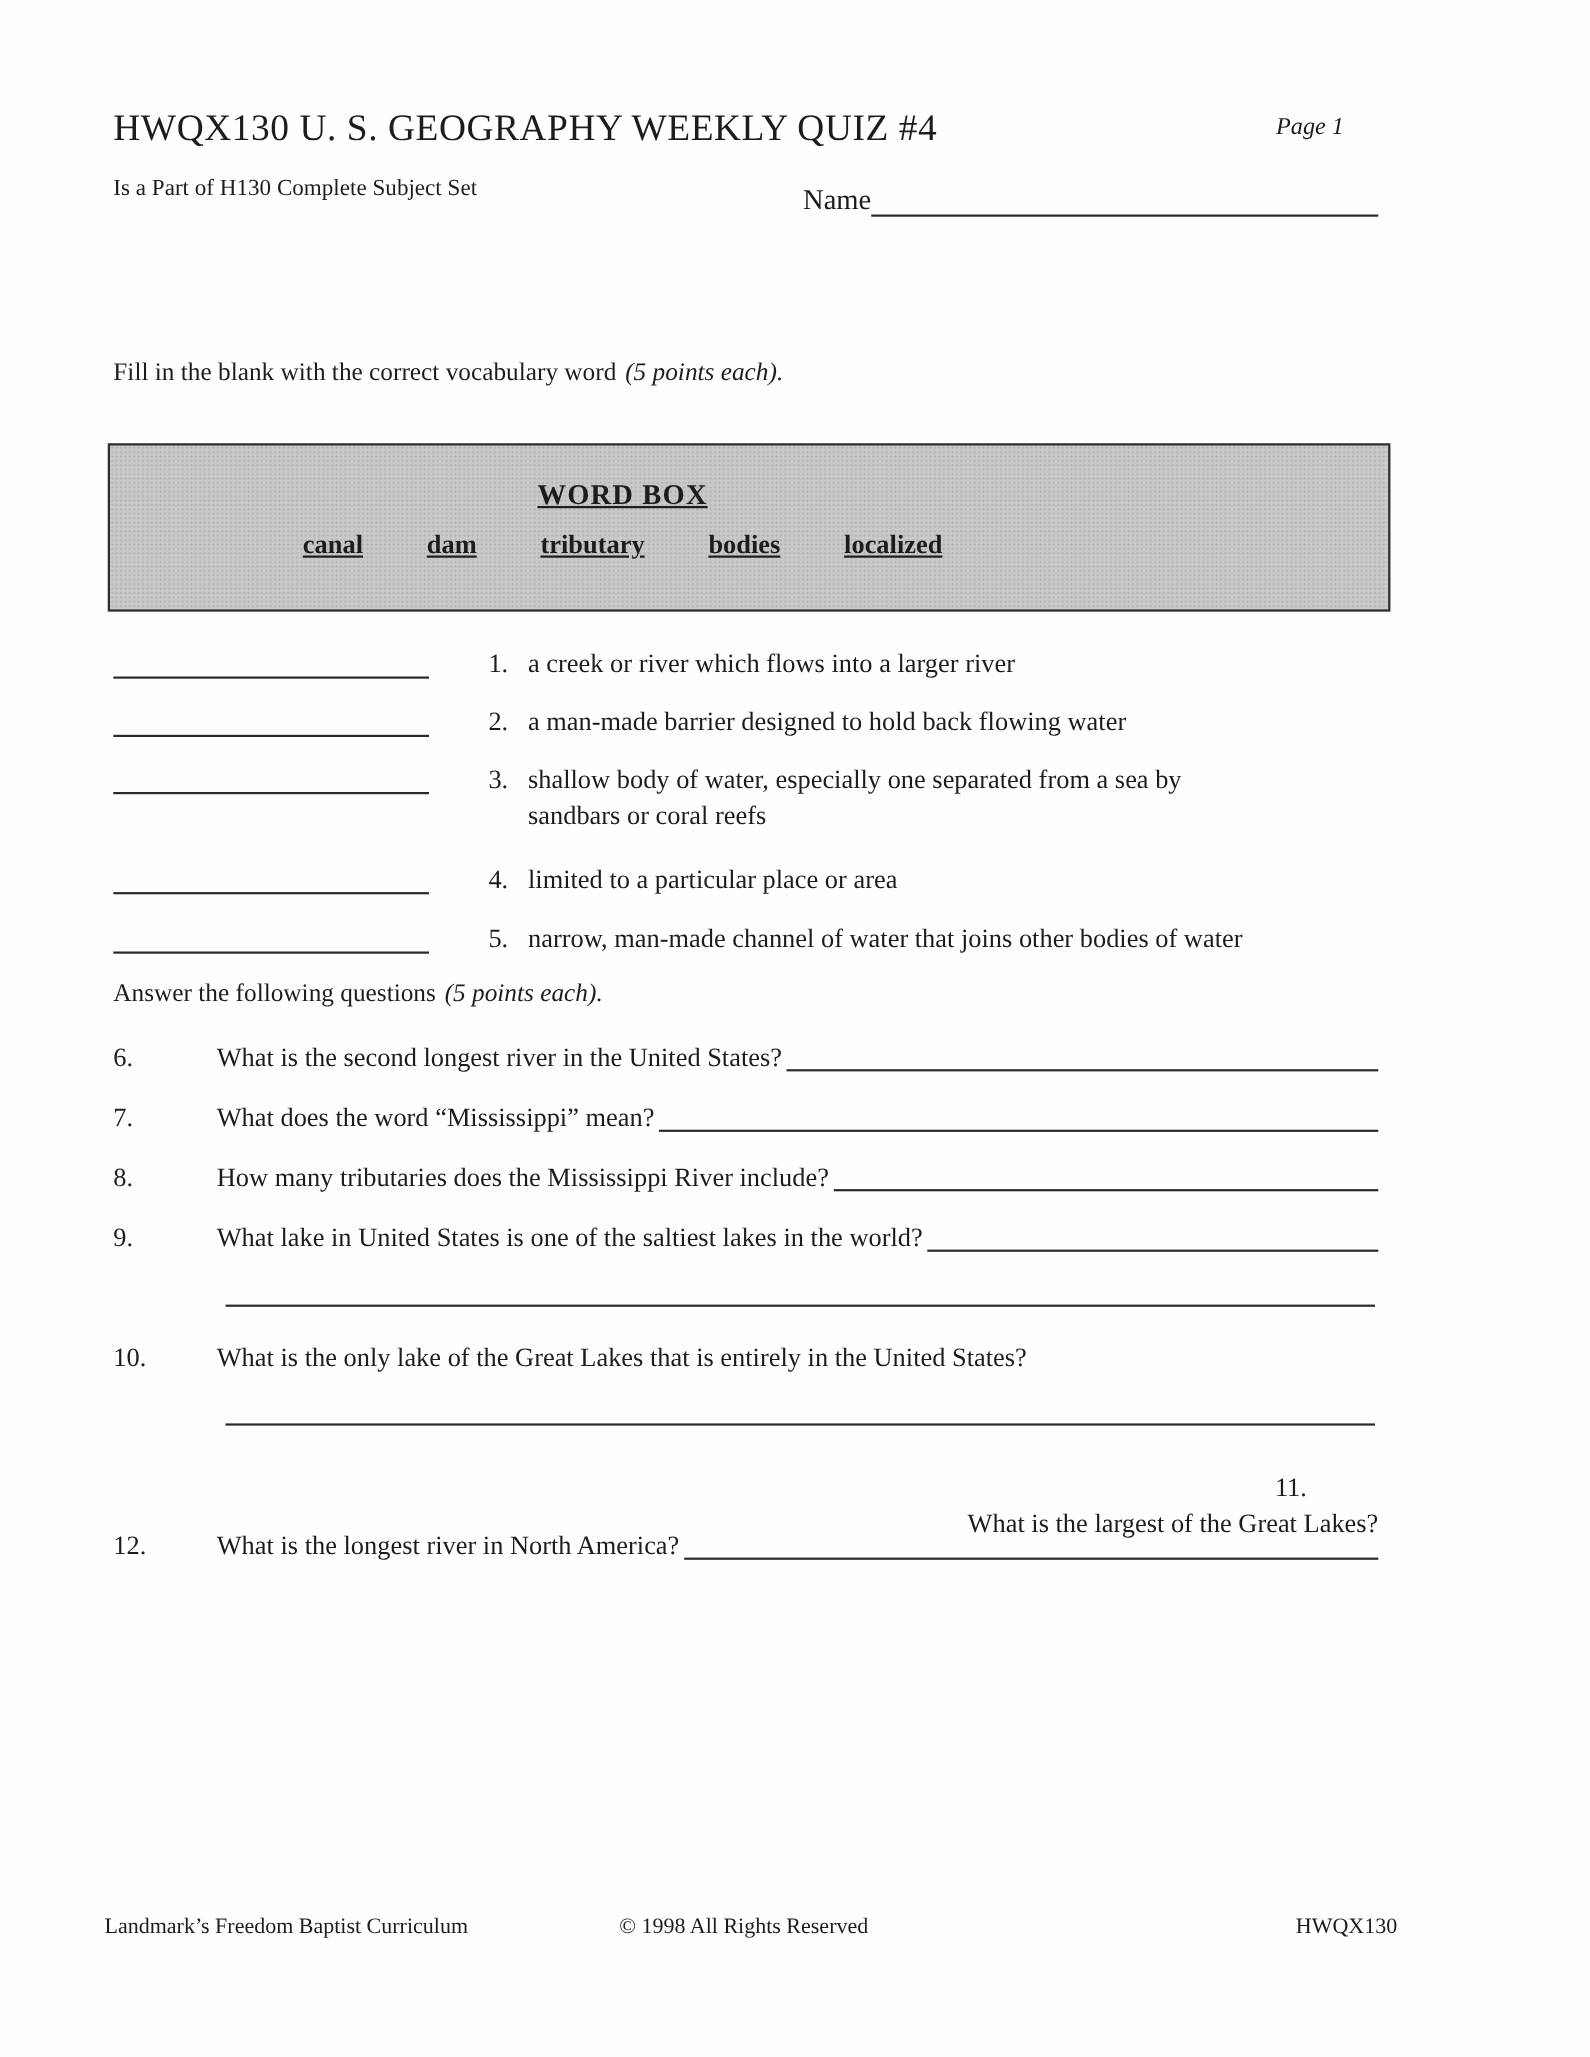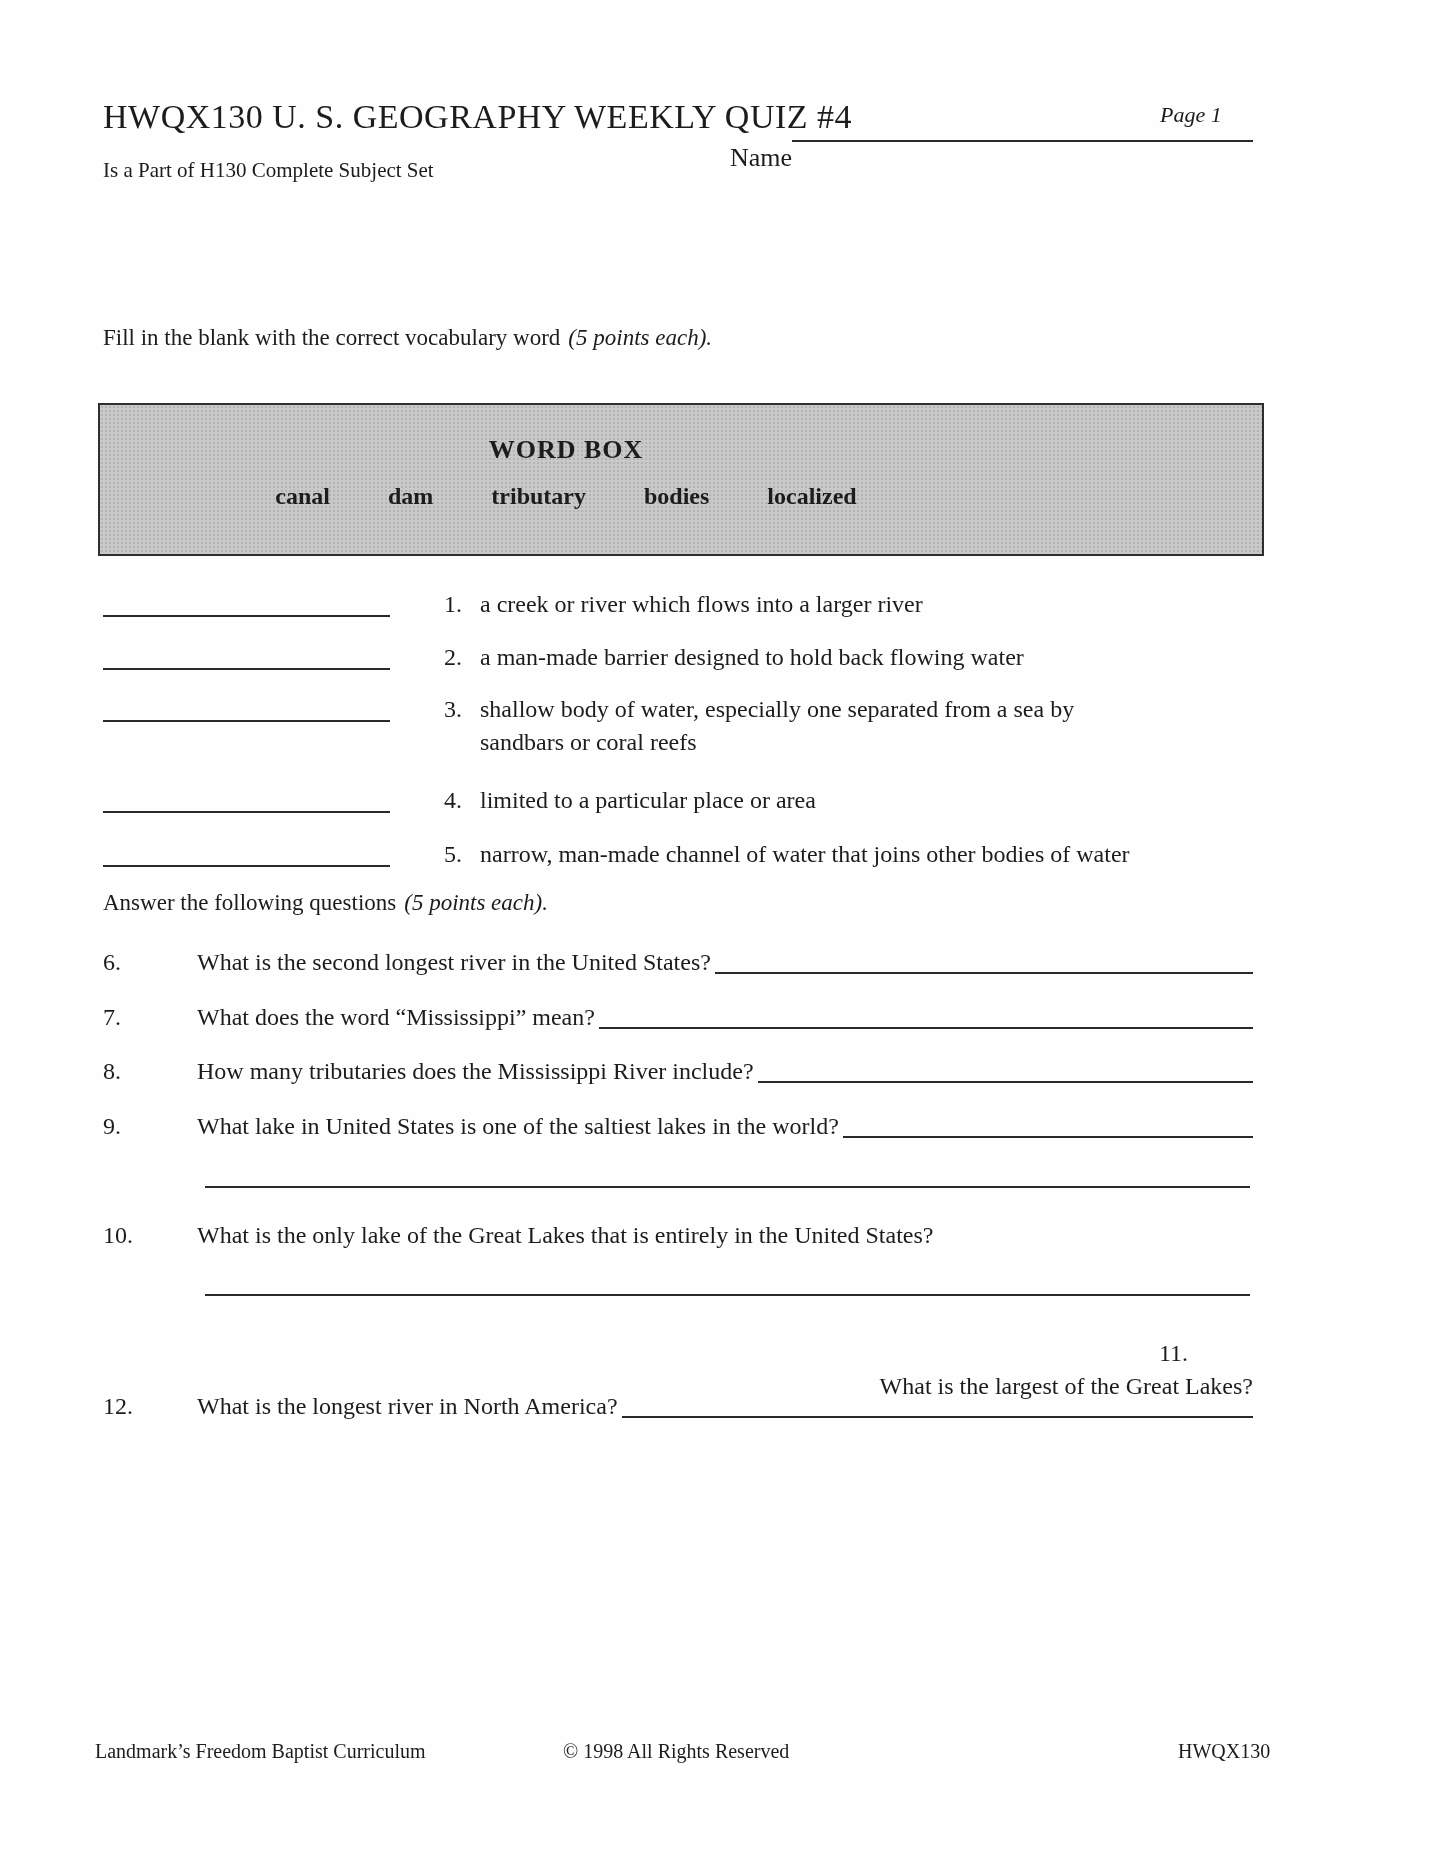--- a/index.html
+++ b/index.html
@@ -25,22 +25,22 @@
   }
   .page-label {
     position: absolute; left: 1160px; top: 102px;
     font-size: 22px; font-style: italic; white-space: nowrap;
   }
   .subtitle {
     position: absolute; left: 103px; top: 158px;
     font-size: 21px; white-space: nowrap;
   }
   .name-row {
-    position: absolute; left: 730px; top: 140px; width: 523px;
-    display: flex; 
+    position: absolute; left: 730px; top: 164px; width: 523px;
+    display: flex; align-items: flex-end;
   }
   .name-label { font-size: 26px; line-height: 36px; }
   .name-line {
     flex: 1; height: 0; border-bottom: 2px solid #2a2a2a;
     margin-bottom: 3px;
   }
 
   
   .sec-heading {
     position: absolute; left: 103px;
@@ -56,20 +56,21 @@
     width: 1166px; height: 153px;
     background-color: #c9c9c9;
     background-image: radial-gradient(#b3b3b3 1px, rgba(0,0,0,0) 1px);
     background-size: 4px 4px;
     border: 2px solid #2e2e2e;
   }
   .word-box-inner {
     height: 100%;
     padding: 30px 230px 0 0;
     text-align: center;
+    text-decoration: underline;
   }
   .word-box-title {
     font-size: 26px; font-weight: bold; letter-spacing: 1px;
   }
   .word-box-words {
     margin-top: 18px;
     display: flex; justify-content: center; gap: 58px;
     font-size: 24px; font-weight: bold;
   }
 

